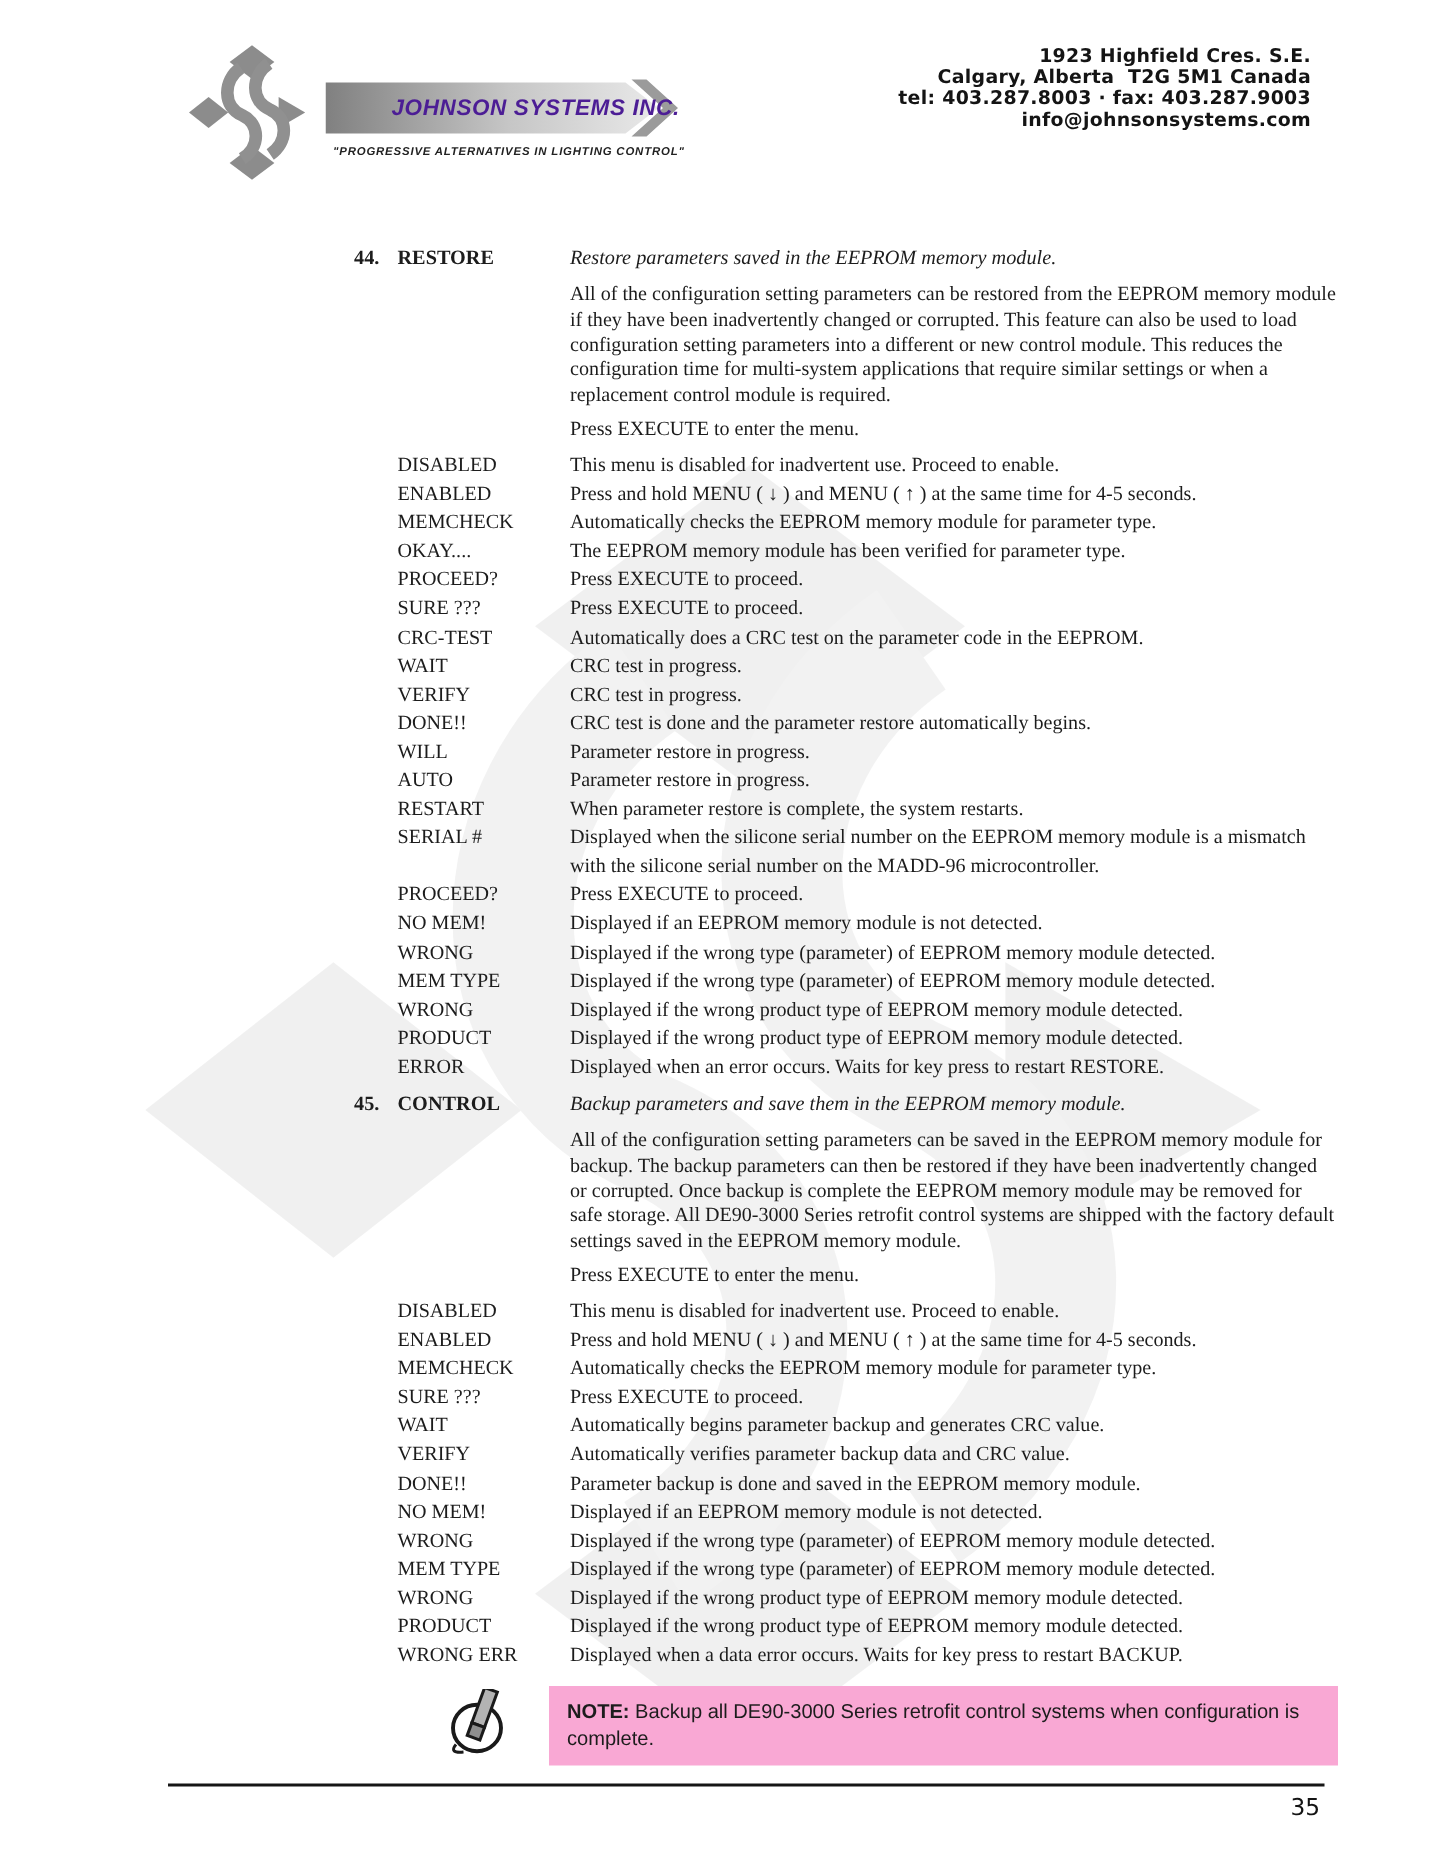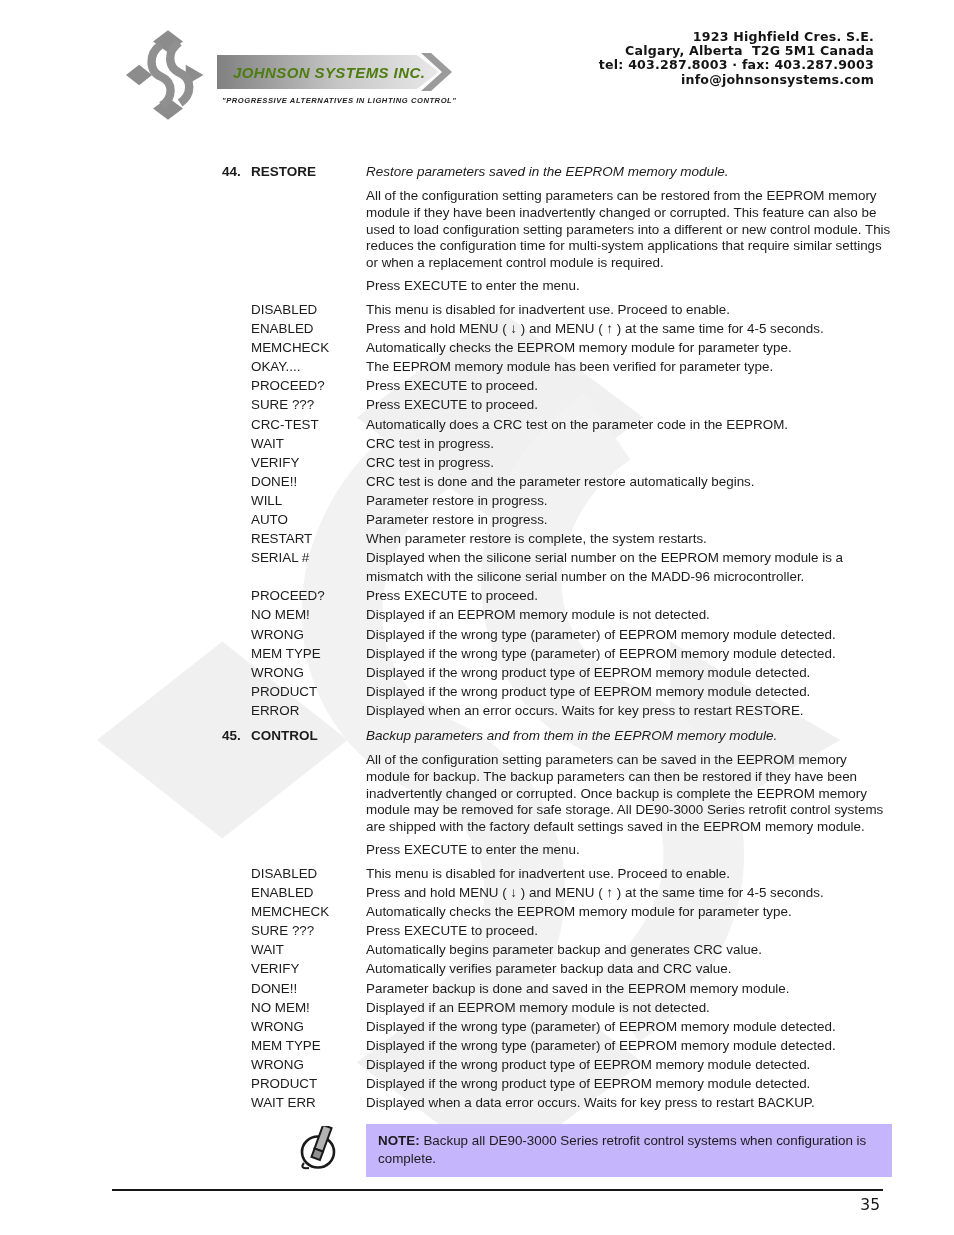--- a/index.html
+++ b/index.html
@@ -7,47 +7,47 @@
     position:relative; width:954px; height:1235px; background:#ffffff;
     font-family:"Liberation Sans", sans-serif; color:#1c1c1c; overflow:hidden;
   }
   
   .watermark { position:absolute; left:95px; top:310px; width:810px; height:860px;
                opacity:0.12; z-index:0; pointer-events:none; }
   
   .logo-mark { position:absolute; left:126px; top:27px; width:84px; height:96px; z-index:1; }
   .logo-banner { position:absolute; left:217px; top:52px; width:246px; height:40px; z-index:1; }
   .logo-banner svg { position:absolute; left:0; top:0; }
-  .banner-text { position:absolute; left:16px; top:50%; transform:translateY(-50%);
+  .banner-text { position:absolute; left:44px; top:50%; transform:translateY(-50%);
                  font-size:15px; font-weight:bold; font-style:italic; letter-spacing:0.4px;
-                 color:#4d7c0f; white-space:nowrap; }
+                 color:#4c1d95; white-space:nowrap; }
   .logo-tagline { position:absolute; left:222px; top:96px; width:250px; z-index:1;
                   font-size:7.6px; font-weight:bold; font-style:italic; letter-spacing:0.55px;
                   color:#222; white-space:nowrap; }
   .address { position:absolute; right:80px; top:30px; text-align:right; z-index:1;
              font-size:12.6px; font-weight:bold; line-height:14.2px; letter-spacing:0.2px;
              color:#141414; font-family:"DejaVu Sans", sans-serif; }
   
-  .section { position:absolute; left:222px; right:62px; z-index:1; }
+  .section { position:absolute; left:236px; right:62px; z-index:1;font-family:Liberation Serif, serif; }
   #section-44 { top:163px; }
   #section-45 { top:727px; }
   .sec-grid { display:grid; grid-template-columns:144px 1fr; align-items:start; }
   .sec-head { font-weight:bold; font-size:13.5px; line-height:18px; white-space:nowrap; }
   .sec-num { display:inline-block; width:29px; }
   .sec-summary { font-style:italic; font-size:13.5px; line-height:18px; }
   .sec-intro { margin:7px 0 5px 0; font-size:13.4px; line-height:16.8px; }
   .sec-press { margin:0 0 6px 0; font-size:13.4px; line-height:17px; }
   .rows { margin-top:0; }
   .row { display:grid; grid-template-columns:144px 1fr; font-size:13.4px; line-height:19.1px; }
   .row-label { padding-left:29px; }
   
   .note-row { position:absolute; left:222px; right:62px; top:1124px;
               display:grid; grid-template-columns:144px 1fr; z-index:1; }
   .note-icon { justify-self:end; margin-right:24px; margin-top:2px; }
-  .note-box { background:#c4b5fd; padding:8px 12px 9px 12px; font-size:13.4px; line-height:18px; }
+  .note-box { background:#f9a8d4; padding:8px 12px 9px 12px; font-size:13.4px; line-height:18px; }
   
   .footer-rule { position:absolute; left:112px; right:71px; top:1189px; height:2px;
                  background:#161616; z-index:1; }
   .footer-site { position:absolute; left:112px; right:71px; top:1196px; text-align:center;
                  font-size:15.5px; font-weight:bold; letter-spacing:0.3px; color:#141414;
                  font-family:"DejaVu Sans", sans-serif; z-index:1; }
   .footer-page { position:absolute; right:74px; top:1196px; font-size:15.5px; font-weight:normal;
                  color:#141414; font-family:"DejaVu Sans", sans-serif; z-index:2; }
 </style>
 </head>
@@ -220,21 +220,21 @@
         </div>
       </div>
   </section>
 
   <section class="section" id="section-45">
     <div class="sec-grid">
       <div class="sec-head">
         <span class="sec-num">45.</span><span class="sec-title">CONTROL</span>
       </div>
       <div>
-        <div class="sec-summary">Backup parameters and from them in the EEPROM memory module.</div>
+        <div class="sec-summary">Backup parameters and save them in the EEPROM memory module.</div>
         <p class="sec-intro">All of the configuration setting parameters can be saved in the EEPROM memory module for backup. The backup parameters can then be restored if they have been inadvertently changed or corrupted. Once backup is complete the EEPROM memory module may be removed for safe storage. All DE90-3000 Series retrofit control systems are shipped with the factory default settings saved in the EEPROM memory module.</p>
         <p class="sec-press">Press EXECUTE to enter the menu.</p>
       </div>
     </div>
     <div class="rows">
 
         <div class="row">
           <span class="row-label">DISABLED</span>
           <span class="row-desc">This menu is disabled for inadvertent use. Proceed to enable.</span>
         </div>
@@ -288,21 +288,21 @@
           <span class="row-label">WRONG</span>
           <span class="row-desc">Displayed if the wrong product type of EEPROM memory module detected.</span>
         </div>
 
         <div class="row">
           <span class="row-label">PRODUCT</span>
           <span class="row-desc">Displayed if the wrong product type of EEPROM memory module detected.</span>
         </div>
 
         <div class="row">
-          <span class="row-label">WAIT ERR</span>
+          <span class="row-label">WRONG ERR</span>
           <span class="row-desc">Displayed when a data error occurs. Waits for key press to restart BACKUP.</span>
         </div>
       </div>
   </section>
 
   <div class="note-row">
     <div class="note-icon">
       <svg viewBox="0 0 44 46" width="44" height="46">
         <ellipse cx="20" cy="26" rx="16" ry="15.5" fill="none" stroke="#1a1a1a" stroke-width="2.6"></ellipse>
         <path d="M6,37 Q1,43 11,42" fill="none" stroke="#1a1a1a" stroke-width="2"></path>

